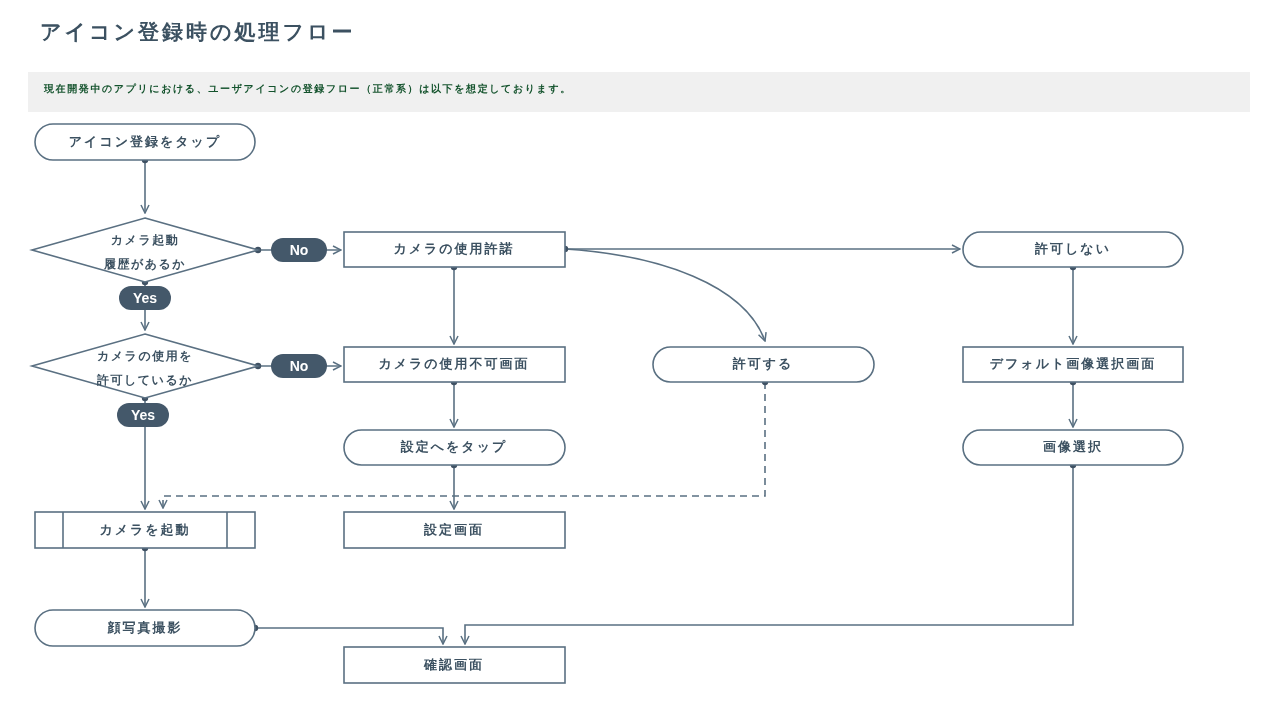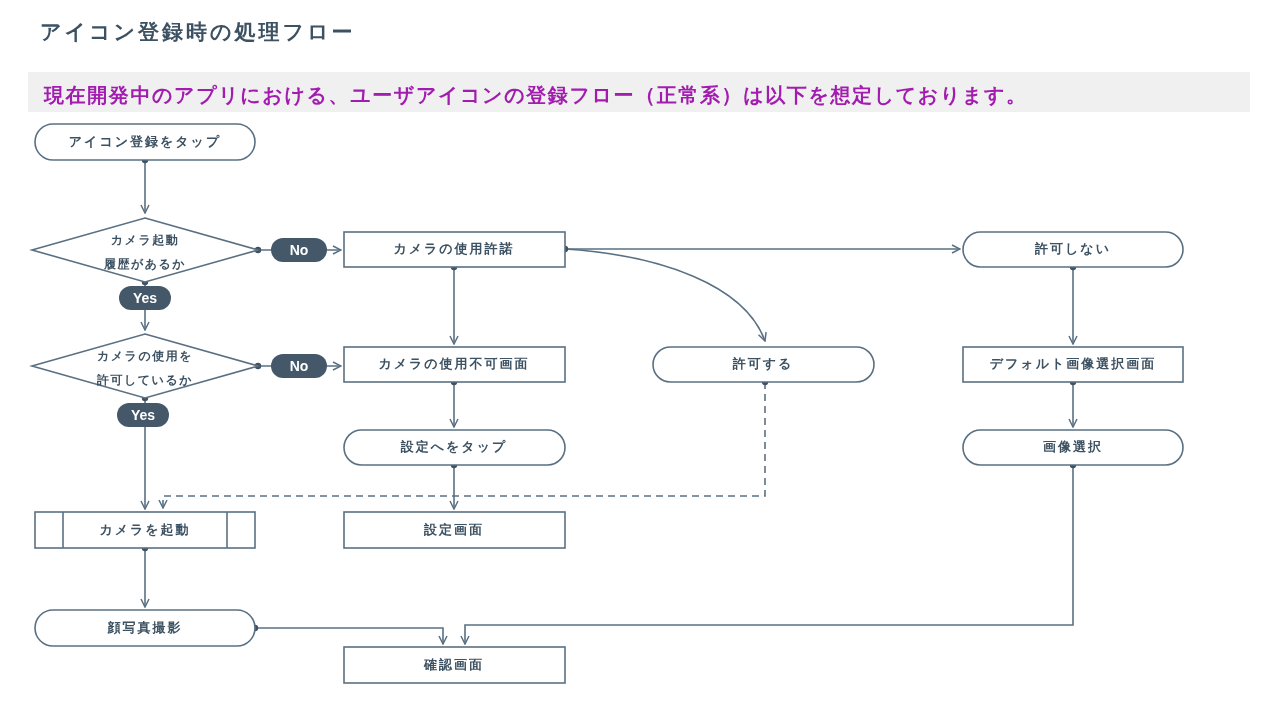--- a/index.html
+++ b/index.html
@@ -34,24 +34,24 @@
     left: 28px;
     top: 72px;
     width: 1222px;
     height: 40px;
     background: #f0f0f0;
   }
   .subtitle-text {
     position: absolute;
     left: 44px;
     top: 82px;
-    font-size: 20px;
+    font-size: 10px;
     font-weight: bold;
     letter-spacing: 1.6px;
-    color: #a21caf;
+    color: #14532d;
     white-space: nowrap;
   }
   svg.flow {
     position: absolute;
     left: 0;
     top: 0;
     width: 1280px;
     height: 720px;
   }
   .shape {

